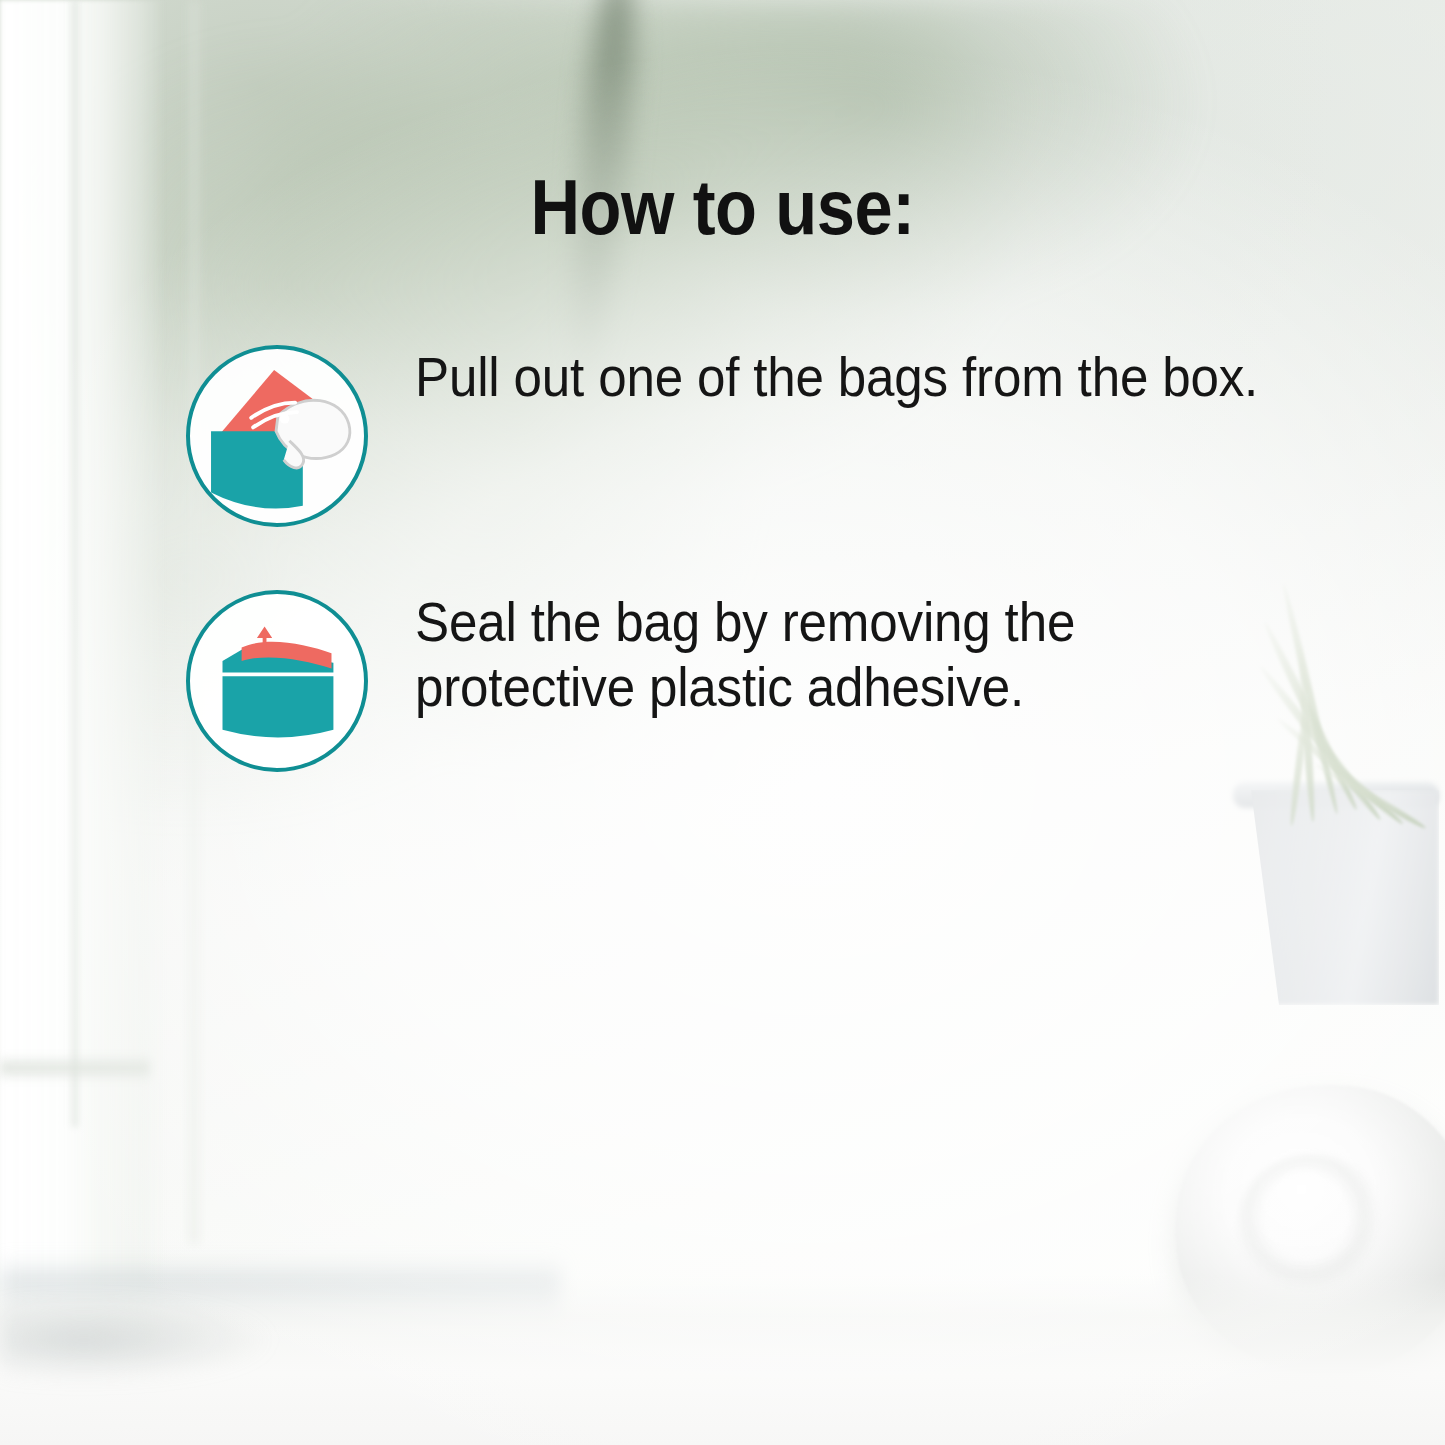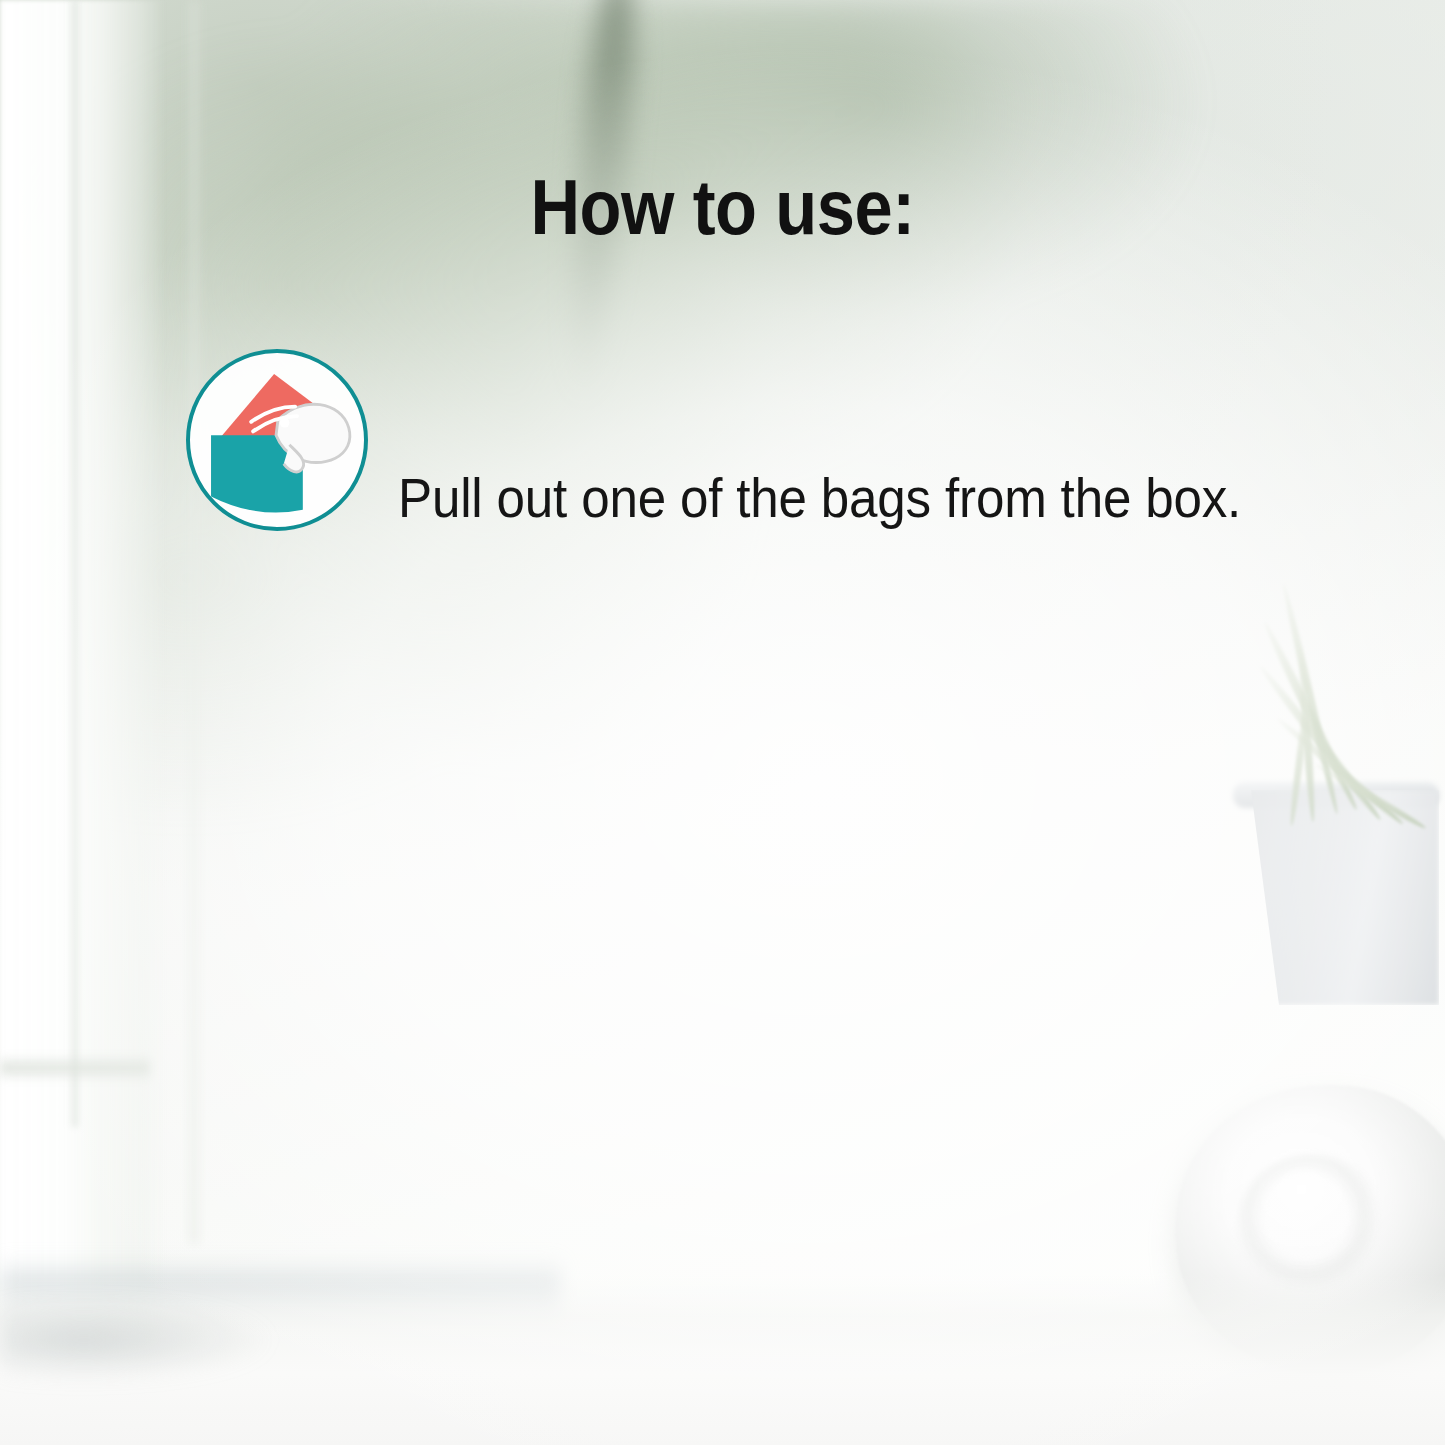--- a/index.html
+++ b/index.html
@@ -206,23 +206,24 @@
 
   .steps {
     position: absolute;
     left: 186px;
     top: 345px;
     width: 1150px;
   }
   .step {
     position: relative;
     display: flex;
-    align-items: flex-end;
+    align-items: flex-start;
     height: 186px;
     margin-bottom: 59px;
+    gap: 17px;
   }
   .step:last-child { margin-bottom: 0; }
 
   .icon-badge {
     position: relative;
     flex: 0 0 auto;
     width: 182px;
     height: 182px;
     border-radius: 50%;
     background: rgba(255,255,255,0.94);
@@ -298,17 +299,33 @@
 
             <path d="M64 72 C78 62 94 56 110 56" fill="none" stroke="#FFFFFF" stroke-width="4" stroke-linecap="round"></path>
             <path d="M66 82 C80 72 96 66 112 66" fill="none" stroke="#FFFFFF" stroke-width="4" stroke-linecap="round"></path>
             <circle cx="99" cy="73" r="5" fill="#FFFFFF"></circle>
           </svg>
         </div>
         <div class="step-text">Pull out one of the bags from the box.</div>
       </div>
 
 
+      <div class="step">
+        <div class="icon-badge">
+          <svg viewBox="0 0 182 182" aria-hidden="true">
+
+            <path d="M34 70 L58 56 L150 72 L150 82 L34 82 Z" fill="#1AA3A8"></path>
+
+            <path d="M54 56 C80 44 120 52 148 62 L148 78 C118 68 80 62 54 70 Z" fill="#EE6A61"></path>
+
+            <path d="M70 46 L78 34 L86 46 L80 46 L80 58 L76 58 L76 46 Z" fill="#EE6A61"></path>
+
+            <path d="M34 86 L150 86 L150 142 Q92 158 34 142 Z" fill="#1AA3A8"></path>
+          </svg>
+        </div>
+        <div class="step-text">Seal the bag by removing the
+protective plastic adhesive.</div>
+      </div>
 
 
     </div>
   </div>
 </div>
 
 </body></html>

